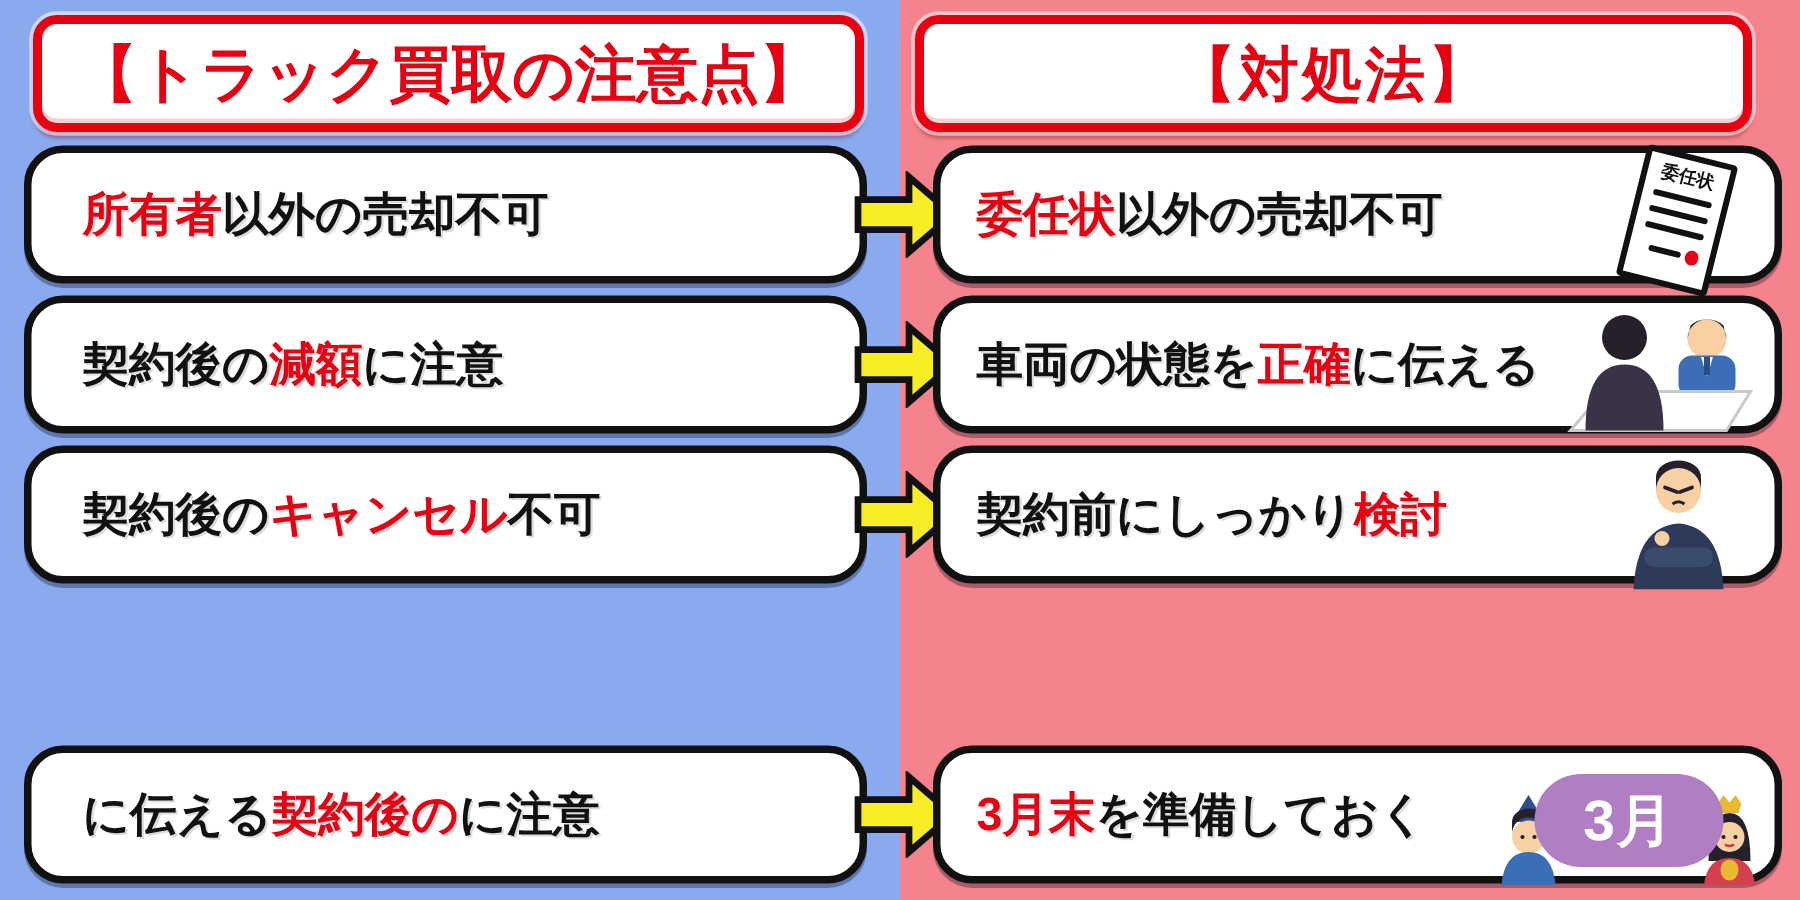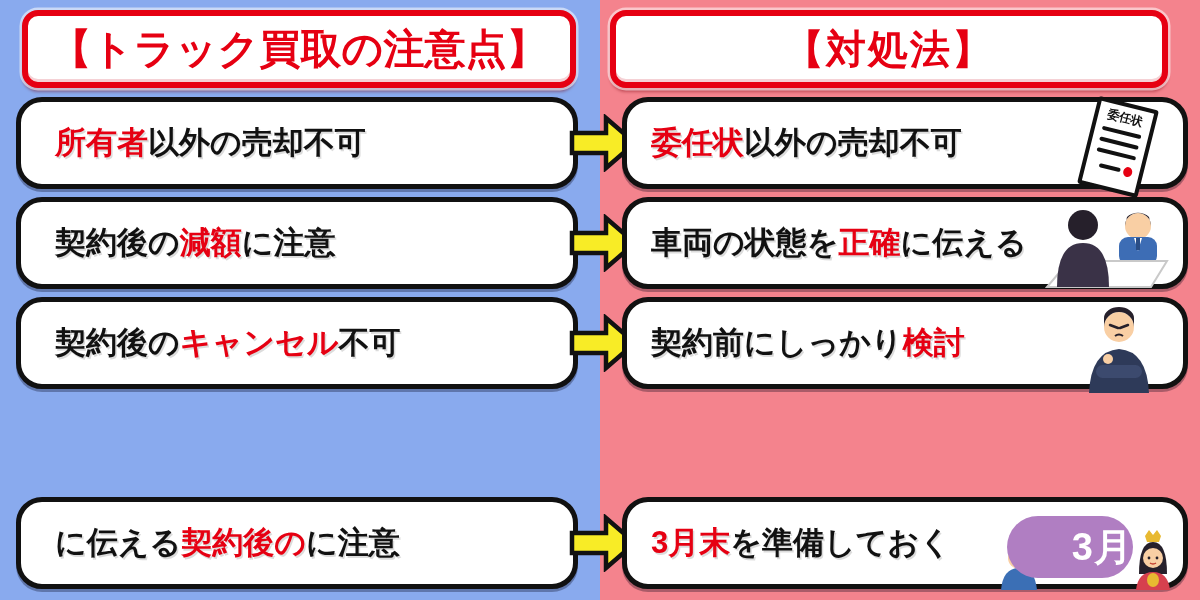--- a/index.html
+++ b/index.html
@@ -37,22 +37,22 @@
   .doc-line{height:4px;background:var(--ink,#111);border-radius:2px;margin-top:7px;}
   .doc-sign{display:flex;align-items:center;margin-top:8px;}
   .doc-line-short{height:4px;background:var(--ink,#111);border-radius:2px;width:24px;margin-left:6px;}
   .doc-stamp{width:10px;height:10px;border-radius:50%;background:var(--accent,#e60012);margin-left:3px;}
   
   .free-sign{right:16px;top:9px;width:156px;height:74px;background:var(--free-green,#6ebf50);
              border-radius:28px;display:flex;align-items:center;justify-content:center;
              color:var(--free-green-dark,#1c5a3d);font-size:46px;font-weight:bold;letter-spacing:2px;}
   
   .march{right:8px;top:4px;width:178px;height:84px;}
-  .march-capsule{position:absolute;left:10px;top:10px;width:126px;height:62px;background:var(--march-purple,#b07ec2);
-                 border-radius:34px;display:flex;align-items:center;justify-content:flex-end;z-index:2;
+  .march-capsule{position:absolute;left:26px;top:10px;width:126px;height:62px;background:var(--march-purple,#b07ec2);
+                 border-radius:34px;display:flex;align-items:center;justify-content:center;z-index:2;
                  color:#fff;font-size:38px;font-weight:bold;letter-spacing:1px;}
   .march svg{position:absolute;z-index:1;}
   .doll-left{left:0;bottom:0;}
   .doll-right{right:0;bottom:0;}
   .people-wrap{right:12px;top:3px;width:132px;height:86px;}
   .think-wrap{right:24px;top:1px;width:80px;height:90px;}
 </style>
 </head>
 <body>
 

